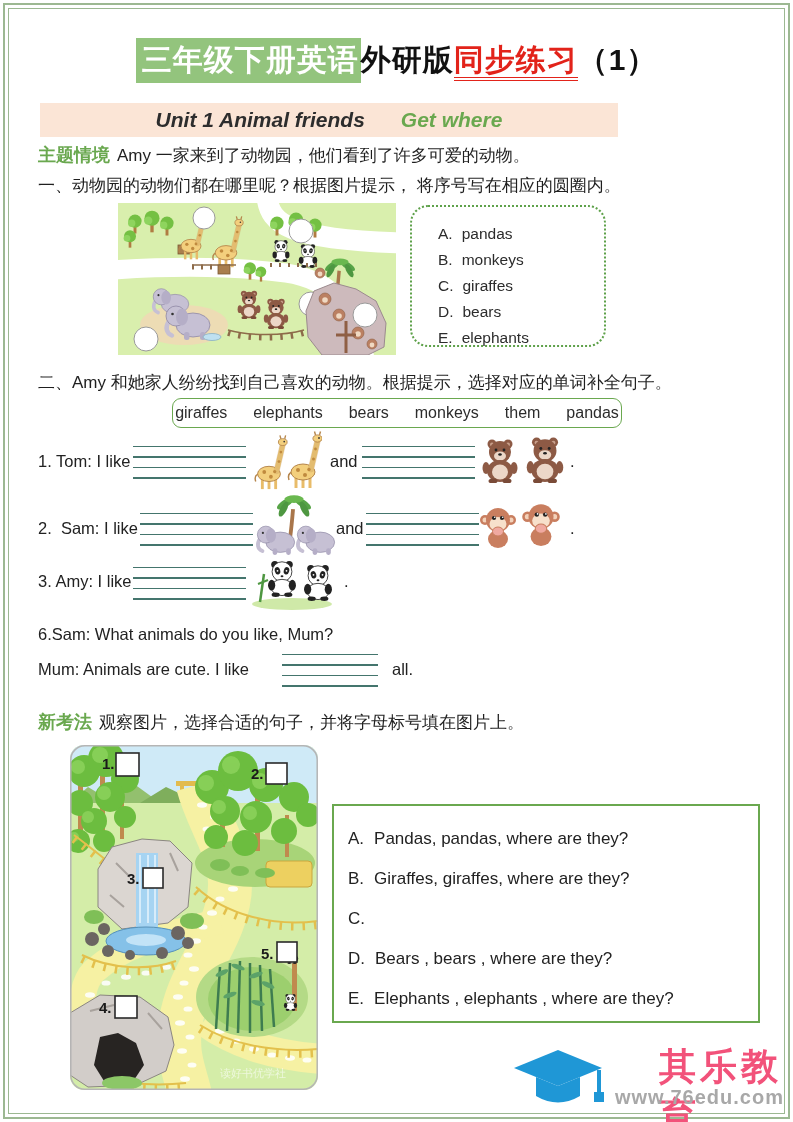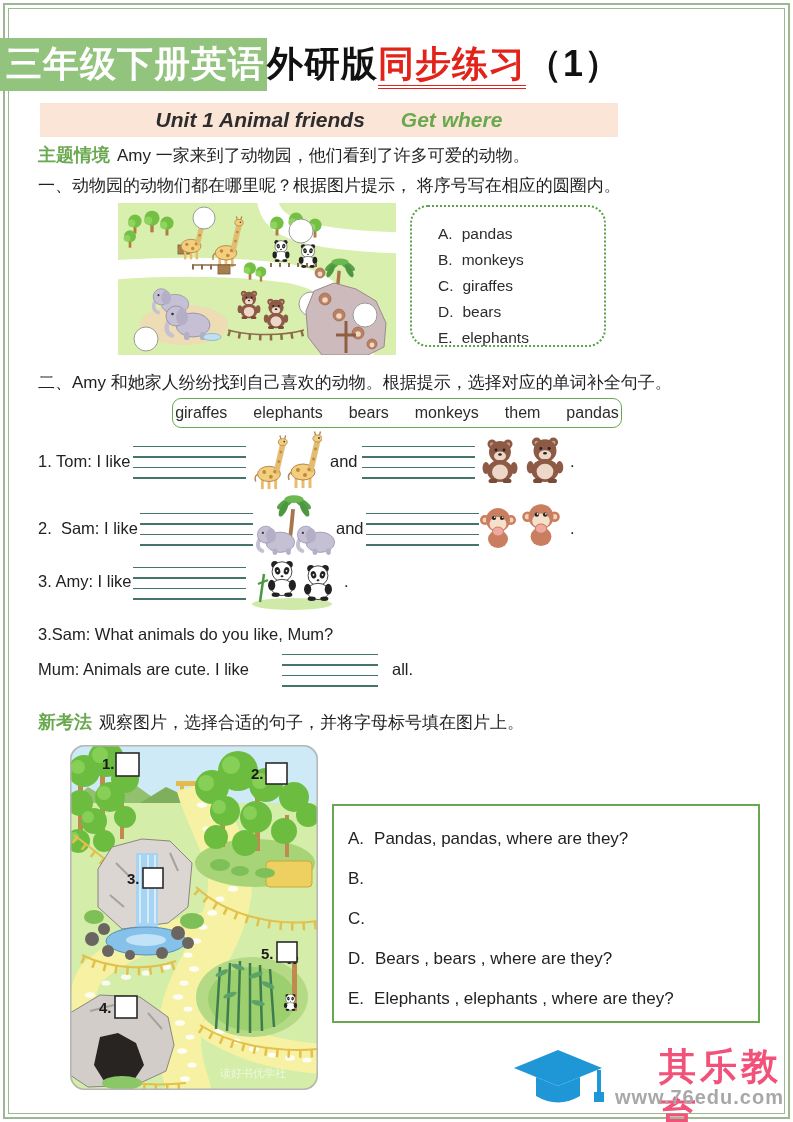--- a/index.html
+++ b/index.html
@@ -6,22 +6,22 @@
   body{
     width:793px;height:1122px;position:relative;overflow:hidden;
     background:#fff;color:#1f1f1f;
     font-family:"Liberation Sans","DejaVu Sans",sans-serif;
   }
   .frame-outer{position:absolute;inset:3px;border:2px solid #9cb892;pointer-events:none;}
   .frame-inner{position:absolute;inset:8px;border:1px solid #9cb892;pointer-events:none;}
   .pre{white-space:pre;}
 
   
-  .title{position:absolute;top:40px;left:0;right:0;text-align:left;
-    font-size:36px;font-weight:bold;letter-spacing:1px;}
+  .title{position:absolute;top:40px;left:0;right:0;text-align:center;
+    font-size:30px;font-weight:bold;letter-spacing:1px;}
   .title .hl{background:#93c47d;color:#fff;padding:5px 2px 7px 6px;}
   .title .mid{color:#111;}
   .title .red{color:#e2231a;border-bottom:4px double #e2231a;padding-bottom:1px;}
   .title .tail{color:#111;}
 
   
   .unitbar{position:absolute;top:103px;left:40px;width:578px;height:34px;background:#fbe5d6;
     display:flex;align-items:center;justify-content:center;gap:36px;
     font-size:21px;font-weight:bold;font-style:italic;}
   .unitbar .unit{color:#2d2d2d;}
@@ -303,21 +303,21 @@
 <span class="abs blank" style="left:133px;top:558px;width:113px;height:44px"></span>
 <svg class="abs" style="left:248px;top:554px" width="88" height="56" viewBox="0 0 88 56">
   <ellipse cx="44" cy="50" rx="40" ry="6" fill="#cfe9a8"></ellipse>
   <line x1="16" y1="20" x2="12" y2="48" stroke="#4e9741" stroke-width="2.5"></line>
   <line x1="10" y1="30" x2="20" y2="26" stroke="#4e9741" stroke-width="2"></line>
   <use href="#sym-panda" x="16" y="4" width="36" height="40"></use>
   <use href="#sym-panda" x="52" y="8" width="36" height="40"></use>
 </svg>
 <span class="abs stext" style="left:344px;top:572px">.</span>
 
-<span class="abs stext pre" style="left:38px;top:625px">3.Sam: What animals do you like, Mum?</span>
+<span class="abs stext pre" style="left:38px;top:625px">6.Sam: What animals do you like, Mum?</span>
 <span class="abs stext pre" style="left:38px;top:660px">Mum: Animals are cute. I like</span>
 <span class="abs blank" style="left:282px;top:645px;width:96px;height:42px"></span>
 <span class="abs stext" style="left:392px;top:660px">all.</span>
 
 <div class="q3head cn pre"><span class="greenlbl">新考法</span><span>观察图片，选择合适的句子，并将字母标号填在图片上。</span></div>
 
 <svg class="parkmap" width="248" height="345" viewBox="0 0 248 345">
   <defs>
       <clipPath id="mapclip">
         <rect width="248" height="345" rx="14"></rect>
@@ -510,20 +510,21 @@
   <rect x="0.8" y="0.8" width="246.4" height="343.4" rx="14" fill="none" stroke="#b5b5b5" stroke-width="1.5"></rect>
 </svg>
 
 <div class="optbox2">
   <div class="row">
       <span>A.</span>
       <span class="pre">Pandas, pandas, where are they?</span>
     </div>
   <div class="row">
       <span>B.</span>
+      <span class="pre">Giraffes, giraffes, where are they?</span>
     </div>
   <div class="row">
       <span>C.</span>
     </div>
   <div class="row">
       <span>D.</span>
       <span class="pre">Bears , bears , where are they?</span>
     </div>
   <div class="row">
       <span>E.</span>

